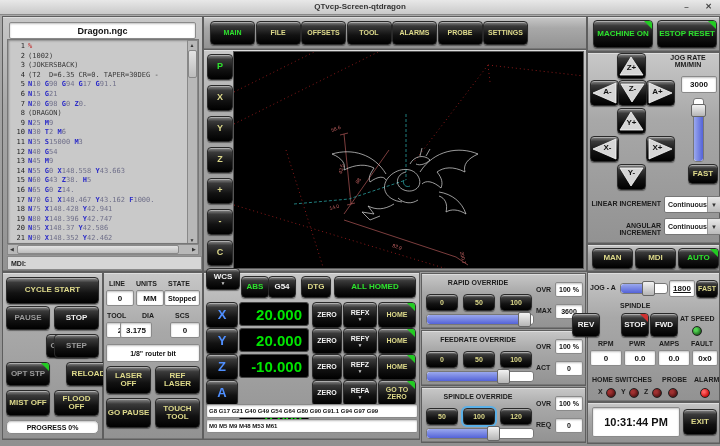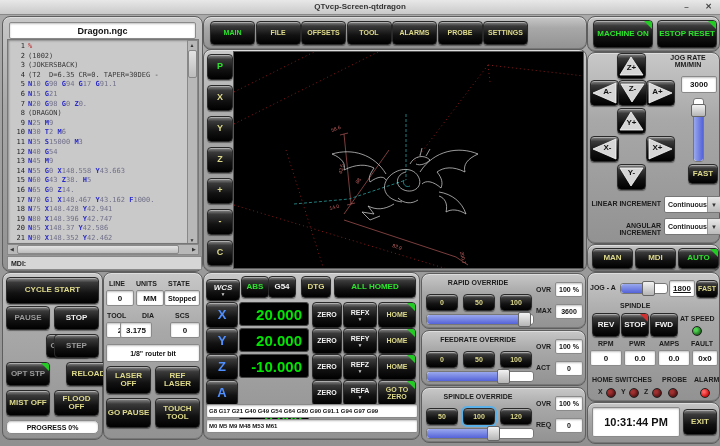--- a/index.html
+++ b/index.html
@@ -1,19 +1,19 @@
 <!DOCTYPE html>
 <html><head>
 <meta charset="utf-8">
 <style>
   html,body{margin:0;padding:0;}
   body{width:720px;height:446px;background:#8f8f8f;font-family:"Liberation Sans",sans-serif;overflow:hidden;}
   .window{position:absolute;left:0;top:0;width:720px;height:446px;background:linear-gradient(180deg,#aaa,#909090);}
   .abs{position:absolute;}
-  .metal{background:linear-gradient(180deg,#c8c8c8 0%,#a8a8a8 35%,#929292 100%);border:1px solid #5e5e5e;box-shadow:inset 0 1px 0 #ddd, inset 0 -1px 0 #777;border-radius:8px;}
+  .metal{background:linear-gradient(180deg,#c8c8c8 0%,#a8a8a8 35%,#929292 100%);border:1px solid #5e5e5e;box-shadow:inset 0 1px 0 #ddd, inset 0 -1px 0 #777;border-radius:0;}
   .titlebar{left:0;top:0;width:720px;height:14px;background:linear-gradient(180deg,#e8e8e8,#c9c9c9);border-bottom:1px solid #888;}
   .title-text{width:100%;text-align:center;font-size:8px;font-weight:bold;color:#333;line-height:14px;}
   .winbtn{top:2px;width:11px;height:10px;font-size:8px;line-height:10px;text-align:center;color:#444;font-weight:bold;}
   .btn{position:absolute;background:linear-gradient(180deg,#8a8a8a 0%,#3a3a3a 18%,#121212 60%,#000 100%);border:1px solid #2a2a2a;border-radius:4px;color:#e8e8e8;font-weight:bold;display:flex;align-items:center;justify-content:center;text-align:center;box-shadow:inset 0 1px 0 rgba(255,255,255,.35), 0 1px 1px rgba(0,0,0,.4);font-size:8px;line-height:1.05;overflow:hidden;}
   .khaki{color:#ddd98a;} .green{color:#2de22d;} .dis{color:#9a9a9a;} .white{color:#f2f2f2;} .blue-l{color:#4f8fff;font-size:13px;}
   .corner::after{content:"";position:absolute;top:0;right:0;border-left:8px solid transparent;border-top:8px solid #22cc22;}
   .corner-red::after{content:"";position:absolute;top:0;right:0;border-left:8px solid transparent;border-top:8px solid #d03030;}
   .field{position:absolute;background:#fff;border:1px solid #8a8a8a;border-radius:2px;color:#111;font-weight:bold;font-size:8px;display:flex;align-items:center;justify-content:center;box-shadow:inset 0 1px 2px rgba(0,0,0,.25);}
   .label{position:absolute;font-size:7px;font-weight:bold;color:#1c1c1c;}
   .dro-val{position:absolute;background:#000;color:#00e500;font-weight:bold;font-size:15px;display:flex;align-items:center;justify-content:flex-end;padding-right:6px;border:1px solid #444;border-radius:3px;box-sizing:border-box;}
@@ -263,21 +263,21 @@
   <div class="field" style="left:106px;top:322px;width:26px;height:14px;">2</div>
   <div class="field" style="left:120px;top:322px;width:30px;height:14px;">3.175</div>
   <div class="field" style="left:170px;top:322px;width:28px;height:14px;">0</div>
   <div class="field" style="left:106px;top:344px;width:92px;height:16px;font-size:7px;">1/8" router bit</div>
   <div class="btn khaki" style="left:106px;top:366px;width:43px;height:26px;">LASER OFF</div>
   <div class="btn khaki" style="left:155px;top:366px;width:43px;height:26px;">REF LASER</div>
   <div class="btn khaki" style="left:106px;top:398px;width:43px;height:28px;">GO PAUSE</div>
   <div class="btn khaki" style="left:155px;top:398px;width:43px;height:28px;">TOUCH TOOL</div>
 
   <div class="abs metal" style="left:203px;top:272px;width:215px;height:166px;"></div>
-  <div class="btn white" style="left:206px;top:279px;width:32px;height:20px;flex-direction:column;font-style:italic;">
+  <div class="btn white" style="left:206px;top:268px;width:32px;height:20px;flex-direction:column;">
       <span>WCS</span>
       <span class="caret">▼</span>
     </div>
   <div class="btn green" style="left:241px;top:276px;width:26px;height:20px;">ABS</div>
   <div class="btn white" style="left:268px;top:276px;width:26px;height:20px;">G54</div>
   <div class="btn khaki" style="left:301px;top:276px;width:28px;height:20px;">DTG</div>
   <div class="btn green" style="left:334px;top:276px;width:80px;height:20px;">ALL HOMED</div>
   <div id="dro-rows">
       <div class="btn blue-l" style="left: 206px; top: 302px; width: 30px; height: 24px;">X</div>
       <div class="dro-val" style="left: 239px; top: 302px; width: 70px; height: 24px;">20.000</div>
@@ -362,21 +362,21 @@
 
   <div class="abs metal" style="left:587px;top:272px;width:131px;height:128px;"></div>
   <div class="label" style="left:590px;top:284px;">JOG - A</div>
   <div class="hslider" style="left:620px;top:283px;width:46px;">
       <div class="fill" style="width:50%;"></div>
       <div class="handle" style="left:45%;"></div>
     </div>
   <div class="field" style="left:669px;top:280px;width:24px;height:15px;text-decoration:underline;">1800</div>
   <div class="btn khaki" style="left:696px;top:280px;width:20px;height:16px;font-size:7px;">FAST</div>
   <div class="label" style="left:620px;top:302px;">SPINDLE</div>
-  <div class="btn white" style="left:592px;top:313px;width:26px;height:22px;">REV</div>
+  <div class="btn white" style="left:572px;top:313px;width:26px;height:22px;">REV</div>
   <div class="btn white corner-red" style="left:621px;top:313px;width:26px;height:22px;">STOP</div>
   <div class="btn white" style="left:650px;top:313px;width:26px;height:22px;">FWD</div>
   <div class="label" style="left:680px;top:315px;">AT SPEED</div>
   <div class="led grn" style="left:692px;top:326px;"></div>
   <div class="label" style="left:598px;top:340px;">RPM</div>
   <div class="label" style="left:629px;top:340px;">PWR</div>
   <div class="label" style="left:659px;top:340px;">AMPS</div>
   <div class="label" style="left:691px;top:340px;">FAULT</div>
   <div class="field" style="left:590px;top:350px;width:30px;height:14px;">0</div>
   <div class="field" style="left:624px;top:350px;width:30px;height:14px;">0.0</div>

